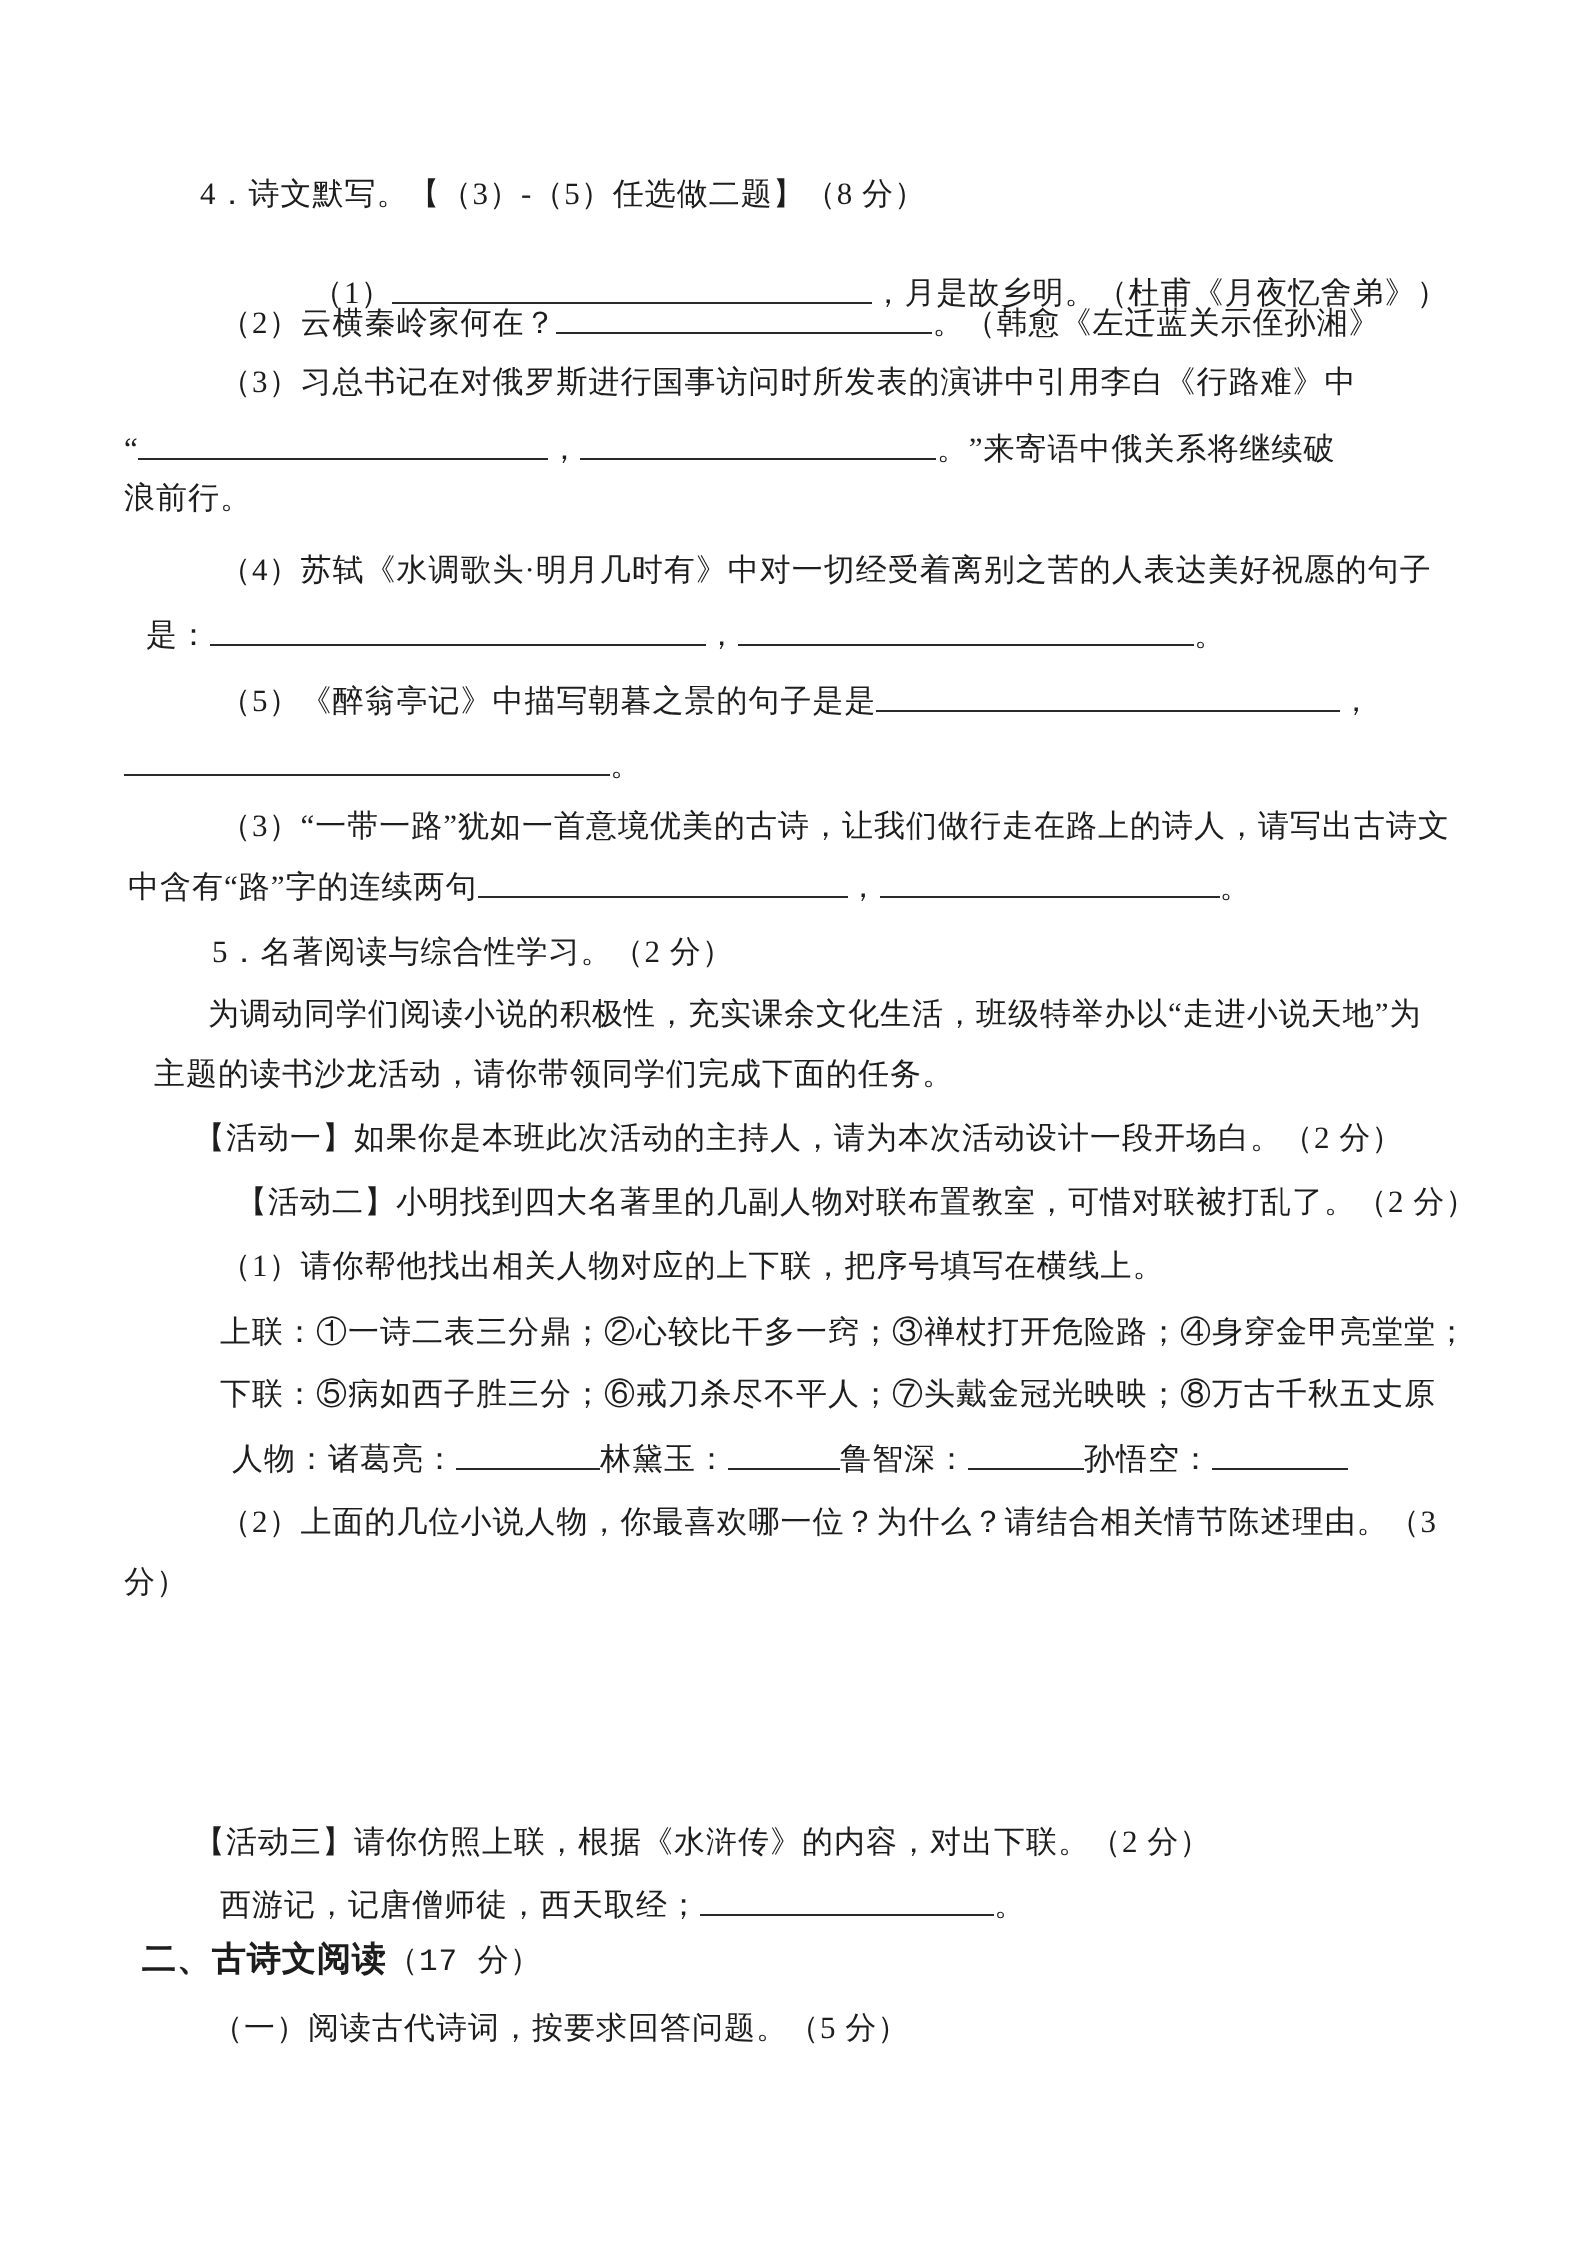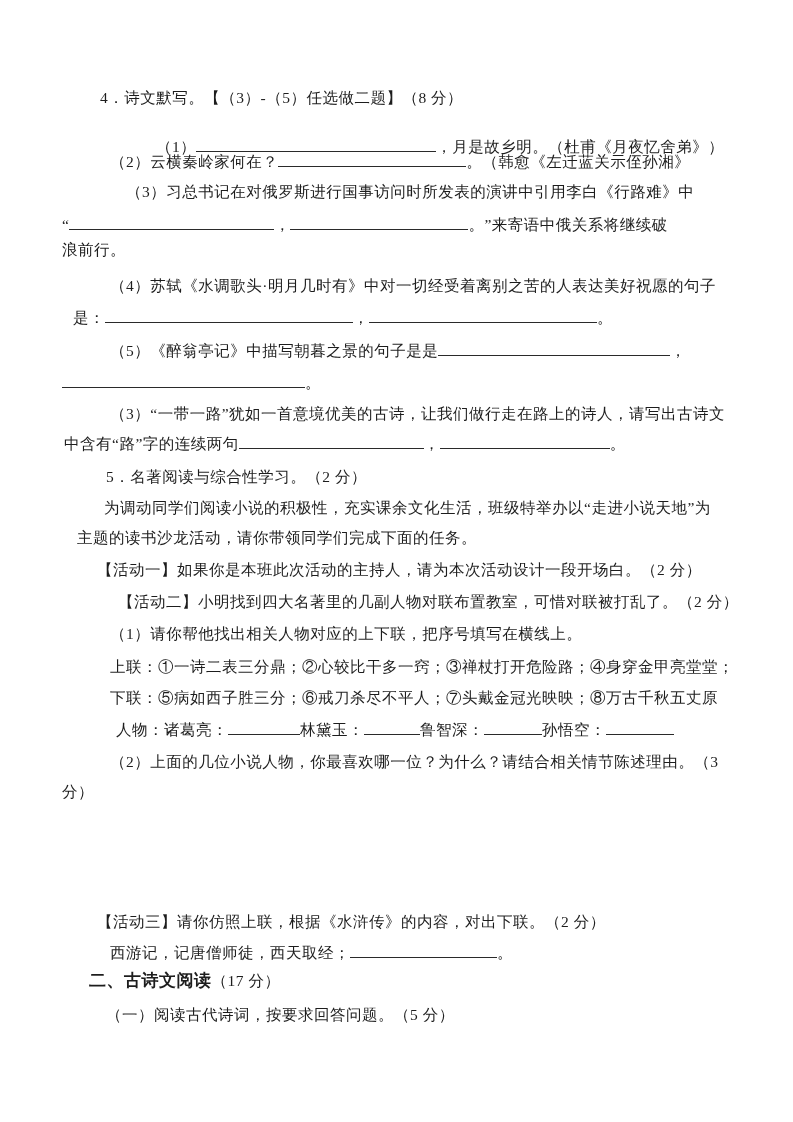--- a/index.html
+++ b/index.html
@@ -38,21 +38,21 @@
   }
 </style>
 </head>
 <body>
 
 <div class="page" style="background: rgb(255, 255, 255); color: rgb(29, 29, 29);">
   <div id="lines-root">
       <div class="line" style="top: 88px; left: 100px;"><span class="seg">4．诗文默写。【（3）-（5）任选做二题】（8 分）</span></div>
       <div class="line" style="top: 136px; left: 110px; margin-left: 46px;"><span class="seg">（1）</span><span class="blank" style="width: 240px;"></span><span class="seg">，月是故乡明。（杜甫《月夜忆舍弟》）</span></div>
       <div class="line" style="top: 151px; left: 110px;"><span class="seg">（2）云横秦岭家何在？</span><span class="blank" style="width: 188px;"></span><span class="seg">。（韩愈《左迁蓝关示侄孙湘》</span></div>
-      <div class="line" style="top: 182px; left: 126px;"><span class="seg">（3）习总书记在对俄罗斯进行国事访问时所发表的演讲中引用李白《行路难》中</span></div>
+      <div class="line" style="top: 182px; left: 110px;"><span class="seg">（3）习总书记在对俄罗斯进行国事访问时所发表的演讲中引用李白《行路难》中</span></div>
       <div class="line" style="top: 214px; left: 62px;"><span class="seg">“</span><span class="blank" style="width: 205px;"></span><span class="seg">，</span><span class="blank" style="width: 178px;"></span><span class="seg">。”来寄语中俄关系将继续破</span></div>
       <div class="line" style="top: 240px; left: 62px;"><span class="seg">浪前行。</span></div>
       <div class="line" style="top: 276px; left: 110px;"><span class="seg">（4）苏轼《水调歌头·明月几时有》中对一切经受着离别之苦的人表达美好祝愿的句子</span></div>
       <div class="line" style="top: 307px; left: 73px;"><span class="seg">是：</span><span class="blank" style="width: 248px;"></span><span class="seg">，</span><span class="blank" style="width: 228px;"></span><span class="seg">。</span></div>
       <div class="line" style="top: 340px; left: 110px;"><span class="seg">（5）《醉翁亭记》中描写朝暮之景的句子是是</span><span class="blank" style="width: 232px;"></span><span class="seg">，</span></div>
       <div class="line" style="top: 372px; left: 62px;"><span class="blank" style="width: 243px;"></span><span class="seg">。</span></div>
       <div class="line" style="top: 404px; left: 110px;"><span class="seg">（3）“一带一路”犹如一首意境优美的古诗，让我们做行走在路上的诗人，请写出古诗文</span></div>
       <div class="line" style="top: 433px; left: 64px;"><span class="seg">中含有“路”字的连续两句</span><span class="blank" style="width: 185px;"></span><span class="seg">，</span><span class="blank" style="width: 170px;"></span><span class="seg">。</span></div>
       <div class="line" style="top: 467px; left: 106px;"><span class="seg">5．名著阅读与综合性学习。（2 分）</span></div>
       <div class="line" style="top: 498px; left: 104px;"><span class="seg">为调动同学们阅读小说的积极性，充实课余文化生活，班级特举办以“走进小说天地”为</span></div>
@@ -60,16 +60,16 @@
       <div class="line" style="top: 560px; left: 97px;"><span class="seg">【活动一】如果你是本班此次活动的主持人，请为本次活动设计一段开场白。（2 分）</span></div>
       <div class="line" style="top: 592px; left: 97px; margin-left: 21px;"><span class="seg">【活动二】小明找到四大名著里的几副人物对联布置教室，可惜对联被打乱了。（2 分）</span></div>
       <div class="line" style="top: 624px; left: 110px;"><span class="seg">（1）请你帮他找出相关人物对应的上下联，把序号填写在横线上。</span></div>
       <div class="line" style="top: 657px; left: 110px;"><span class="seg">上联：①一诗二表三分鼎；②心较比干多一窍；③禅杖打开危险路；④身穿金甲亮堂堂；</span></div>
       <div class="line" style="top: 688px; left: 110px;"><span class="seg">下联：⑤病如西子胜三分；⑥戒刀杀尽不平人；⑦头戴金冠光映映；⑧万古千秋五丈原</span></div>
       <div class="line" style="top: 719px; left: 116px;"><span class="seg">人物：诸葛亮：</span><span class="blank" style="width: 72px;"></span><span class="seg">林黛玉：</span><span class="blank" style="width: 56px;"></span><span class="seg">鲁智深：</span><span class="blank" style="width: 58px;"></span><span class="seg">孙悟空：</span><span class="blank" style="width: 68px;"></span></div>
       <div class="line" style="top: 752px; left: 110px;"><span class="seg">（2）上面的几位小说人物，你最喜欢哪一位？为什么？请结合相关情节陈述理由。（3</span></div>
       <div class="line" style="top: 782px; left: 62px;"><span class="seg">分）</span></div>
       <div class="line" style="top: 912px; left: 97px;"><span class="seg">【活动三】请你仿照上联，根据《水浒传》的内容，对出下联。（2 分）</span></div>
       <div class="line" style="top: 942px; left: 110px;"><span class="seg">西游记，记唐僧师徒，西天取经；</span><span class="blank" style="width: 147px;"></span><span class="seg">。</span></div>
-      <div class="line" style="top: 971px; left: 89px;"><span class="seg bold">二、古诗文阅读</span><span class="seg">（17 分）</span></div>
+      <div class="line" style="top: 971px; left: 71px; font-family: Liberation Mono, monospace;"><span class="seg bold">二、古诗文阅读</span><span class="seg">（17 分）</span></div>
       <div class="line" style="top: 1005px; left: 106px;"><span class="seg">（一）阅读古代诗词，按要求回答问题。（5 分）</span></div>
     </div>
 </div>
 
 </body></html>

